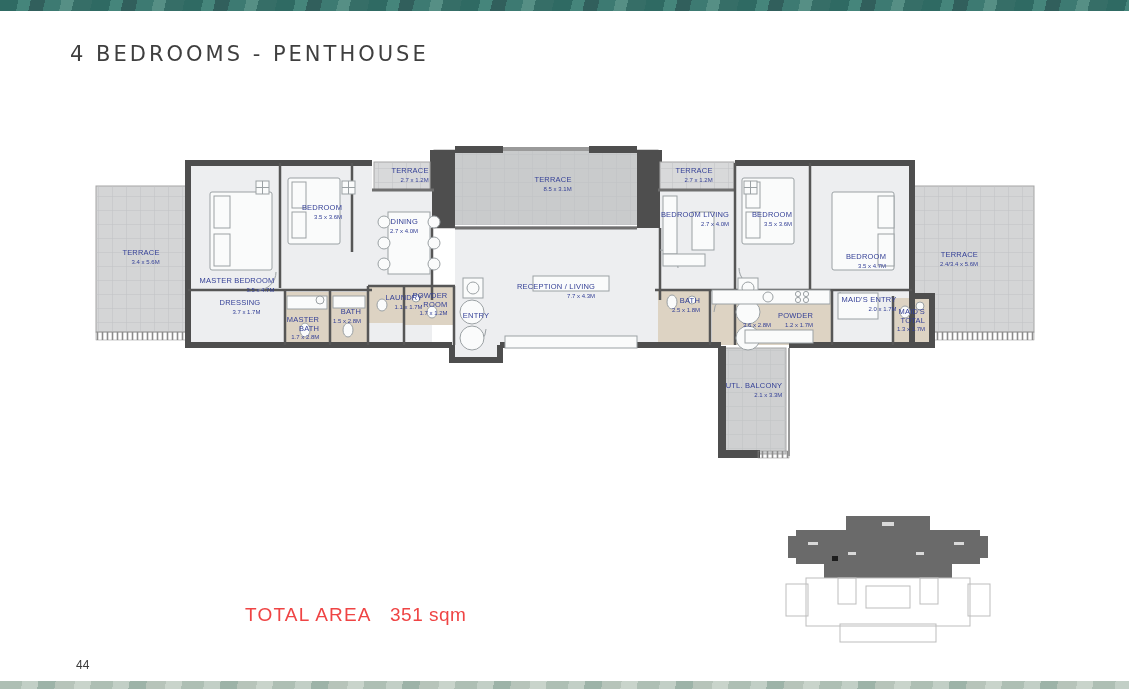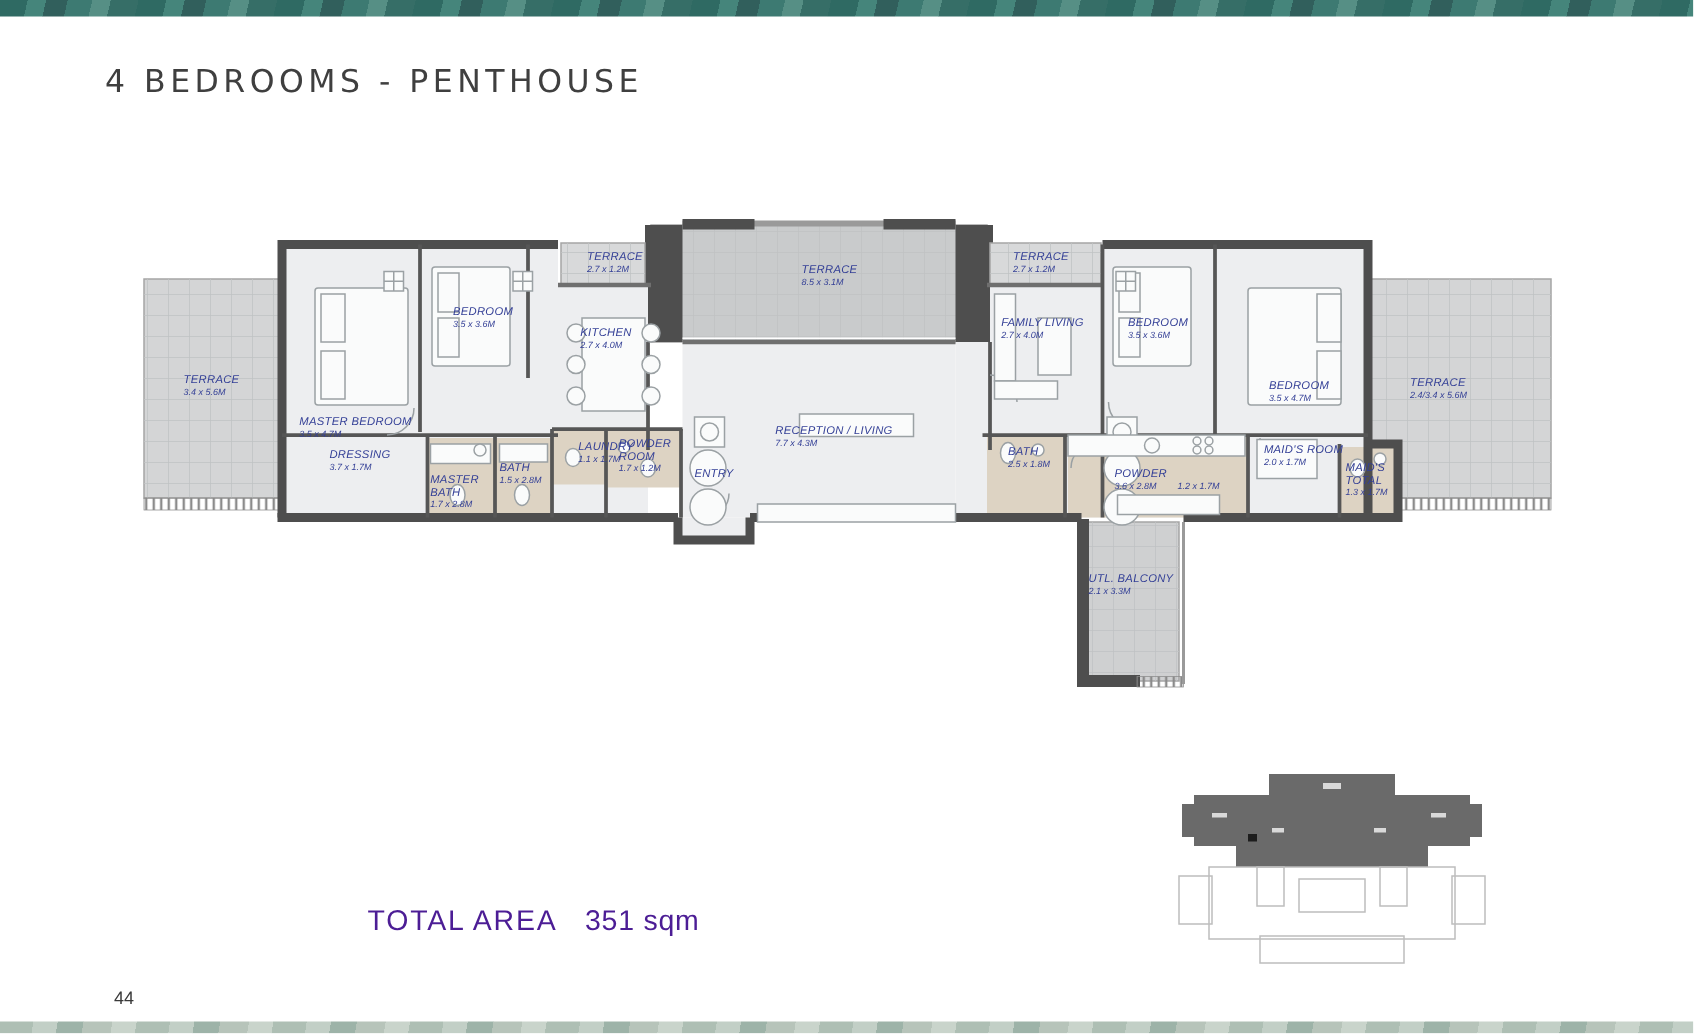--- a/index.html
+++ b/index.html
@@ -4,27 +4,27 @@
 <style>
   html,body{margin:0;padding:0;background:#ffffff;}
   .page{position:relative;width:1129px;height:689px;background:#ffffff;overflow:hidden;
         font-family:"Liberation Sans", sans-serif;}
   .band-top{position:absolute;left:0;top:0;width:1129px;height:11px;
     background:repeating-linear-gradient(103deg,#2f6a63 0 18px,#45857b 18px 30px,#315f5c 30px 44px,#3d7a72 44px 60px,#568f85 60px 72px,#366e67 72px 90px);}
   .band-bottom{position:absolute;left:0;bottom:0;width:1129px;height:8px;
     background:repeating-linear-gradient(99deg,#aebfb4 0 22px,#c2cfc6 22px 38px,#9db3a8 38px 55px,#b7c4ba 55px 74px,#c9d4cb 74px 90px);}
   .title{position:absolute;left:70px;top:42px;font-size:21px;letter-spacing:3px;
     color:#3f3f3f;font-weight:400;font-family:"DejaVu Sans", sans-serif;}
-  .total-row{position:absolute;left:245px;top:604px;font-size:19px;color:#4c1d95;
+  .total-row{position:absolute;left:245px;top:604px;font-size:19px;color:#ef4444;
     letter-spacing:1.2px;}
   .total-row .val{position:absolute;left:145px;top:0;letter-spacing:0.5px;white-space:nowrap;}
   .page-num{position:absolute;left:76px;top:658px;font-size:12px;color:#3a3a3a;}
   .plan{position:absolute;left:0;top:0;width:1129px;height:689px;}
-  .room-label{position:absolute;transform:translate(-50%,-50%);text-align:left;
-    color:#333f96;pointer-events:none;font-style:italic;}
+  .room-label{position:absolute;transform:translate(-50%,-50%);text-align:right;
+    color:#333f96;pointer-events:none;}
   .rname{font-size:7.5px;line-height:1.15;letter-spacing:0.2px;white-space:pre-line;font-weight:500;}
   .rdims{font-size:6px;margin-top:1px;white-space:nowrap;}
   .rdims .d2{margin-left:14px;}
 </style>
 </head>
 <body>
 
 <div class="page">
 
   <div class="band-top"></div>
@@ -248,60 +248,60 @@
     <div class="room-label" style="left:430px;top:304px">
       <div class="rname">POWDER
 ROOM</div>
       <div class="rdims">1.7 x 1.2M</div>
     </div>
     <div class="room-label" style="left:410px;top:175px">
       <div class="rname">TERRACE</div>
       <div class="rdims">2.7 x 1.2M</div>
     </div>
     <div class="room-label" style="left:404px;top:226px">
-      <div class="rname">KITCHEN</div>
+      <div class="rname">DINING</div>
       <div class="rdims">2.7 x 4.0M</div>
     </div>
     <div class="room-label" style="left:553px;top:184px">
       <div class="rname">TERRACE</div>
       <div class="rdims">8.5 x 3.1M</div>
     </div>
     <div class="room-label" style="left:556px;top:291px">
       <div class="rname">RECEPTION / LIVING</div>
       <div class="rdims">7.7 x 4.3M</div>
     </div>
     <div class="room-label" style="left:476px;top:316px">
       <div class="rname">ENTRY</div>
     </div>
     <div class="room-label" style="left:694px;top:175px">
       <div class="rname">TERRACE</div>
       <div class="rdims">2.7 x 1.2M</div>
     </div>
     <div class="room-label" style="left:695px;top:219px">
-      <div class="rname">FAMILY LIVING</div>
+      <div class="rname">BEDROOM LIVING</div>
       <div class="rdims">2.7 x 4.0M</div>
     </div>
     <div class="room-label" style="left:772px;top:219px">
       <div class="rname">BEDROOM</div>
       <div class="rdims">3.5 x 3.6M</div>
     </div>
     <div class="room-label" style="left:866px;top:261px">
       <div class="rname">BEDROOM</div>
       <div class="rdims">3.5 x 4.7M</div>
     </div>
     <div class="room-label" style="left:686px;top:305px">
       <div class="rname">BATH</div>
       <div class="rdims">2.5 x 1.8M</div>
     </div>
     <div class="room-label" style="left:778px;top:320px">
       <div class="rname">POWDER</div>
       <div class="rdims"><span>3.6 x 2.8M</span><span class="d2">1.2 x 1.7M</span></div>
     </div>
     <div class="room-label" style="left:869px;top:304px">
-      <div class="rname">MAID'S ROOM</div>
+      <div class="rname">MAID'S ENTRY</div>
       <div class="rdims">2.0 x 1.7M</div>
     </div>
     <div class="room-label" style="left:911px;top:320px">
       <div class="rname">MAID'S
 TOTAL</div>
       <div class="rdims">1.3 x 1.7M</div>
     </div>
     <div class="room-label" style="left:959px;top:259px">
       <div class="rname">TERRACE</div>
       <div class="rdims">2.4/3.4 x 5.6M</div>

